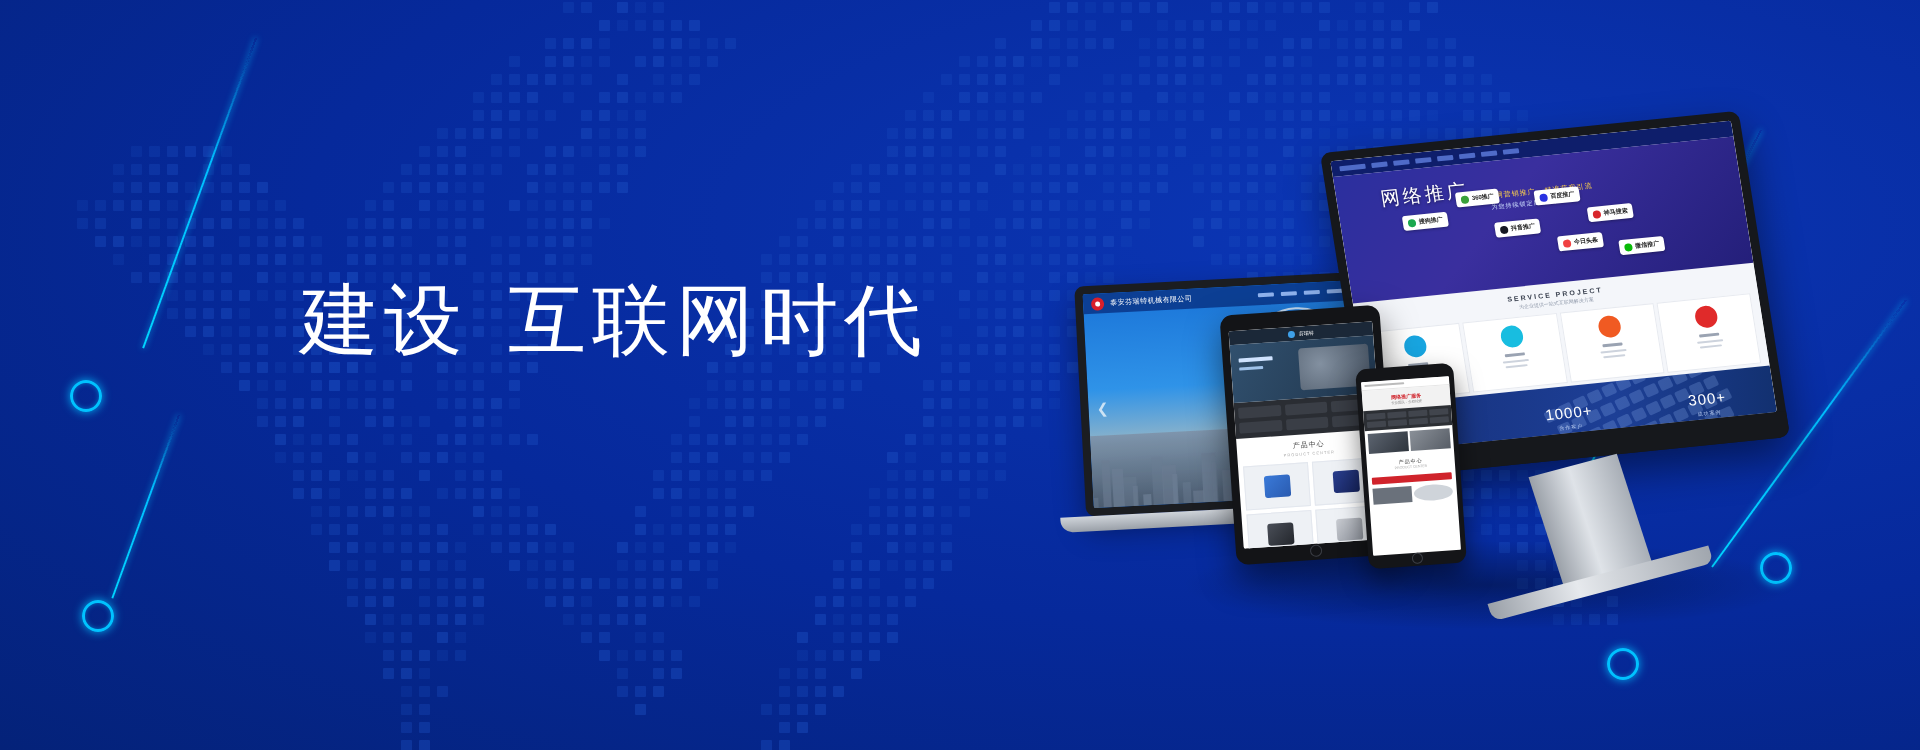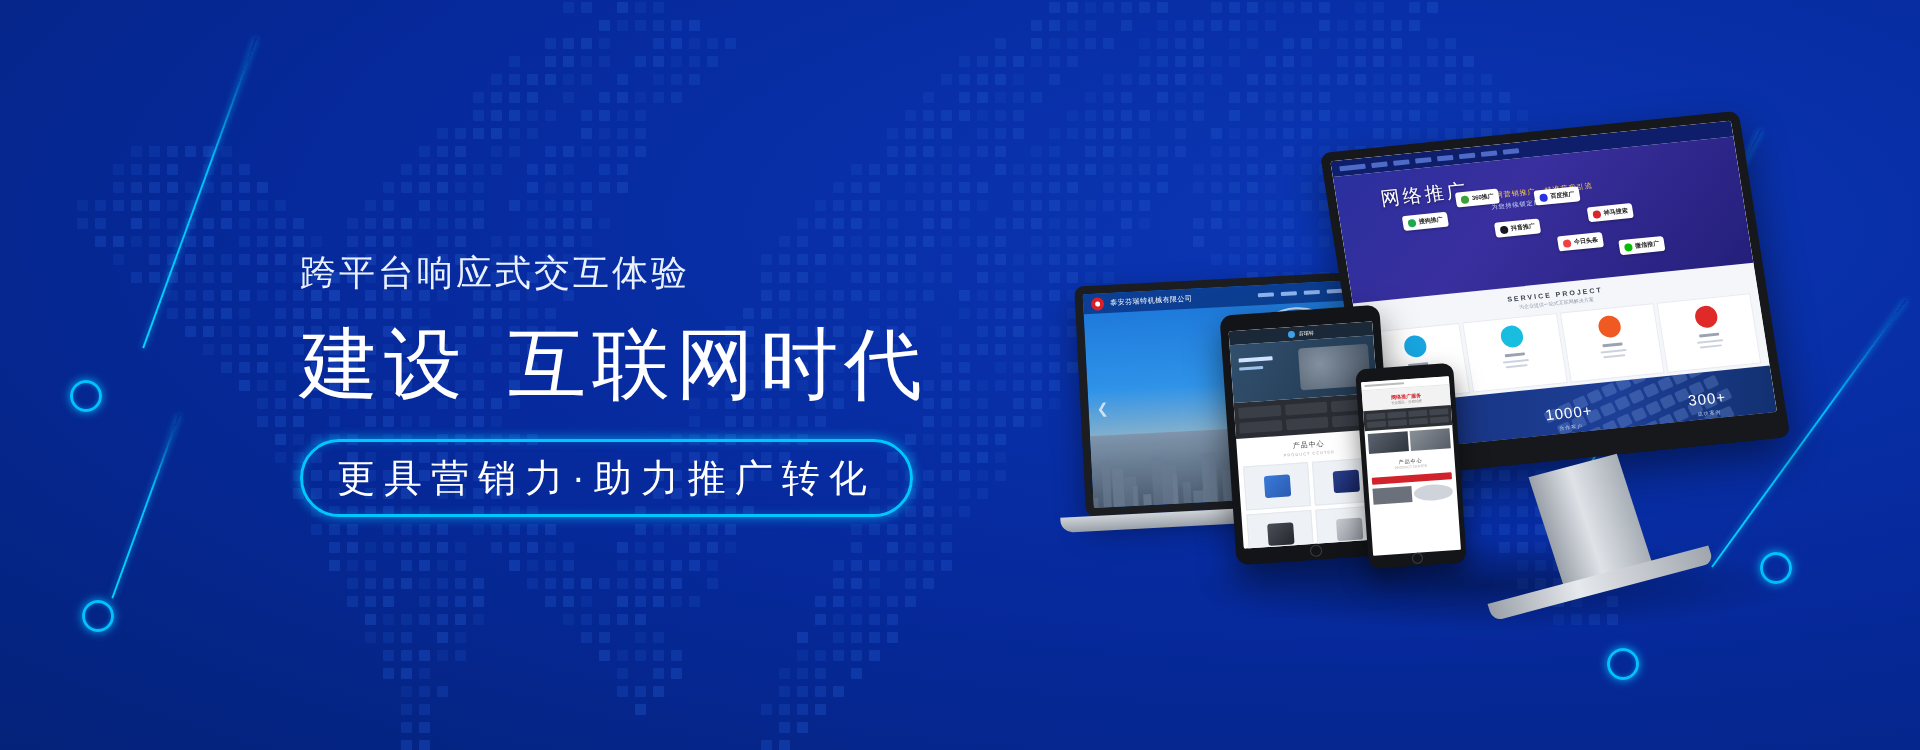--- a/index.html
+++ b/index.html
@@ -1667,27 +1667,23 @@
 
     <div class="dline" style="left:1905px;top:300px;height:330px;transform:rotate(36deg);"></div>
     <div class="ring" style="left:1760px;top:552px;width:26px;height:26px;"></div>
 
     <div class="dline" style="left:1760px;top:130px;height:430px;transform:rotate(27deg);"></div>
     <div class="ring" style="left:1607px;top:648px;width:26px;height:26px;"></div>
   </div>
 
   <div class="copy">
     <div class="row1">
-      <div class="sub">跨平台响应式交互体验</div>
     </div>
     <div class="row2">
       <div class="hl2"><span>建设</span><span class="gap"></span><span>互联网时代</span></div>
-    </div>
-    <div class="pill">
-      <span>更具营销力·助力推广转化</span>
     </div>
   </div>
 
   <div class="glow"></div>
   <div class="devices">
 
     <div class="laptop">
       <div class="lt-bezel">
         <div class="lt-screen">
           <div class="lt-hero">

